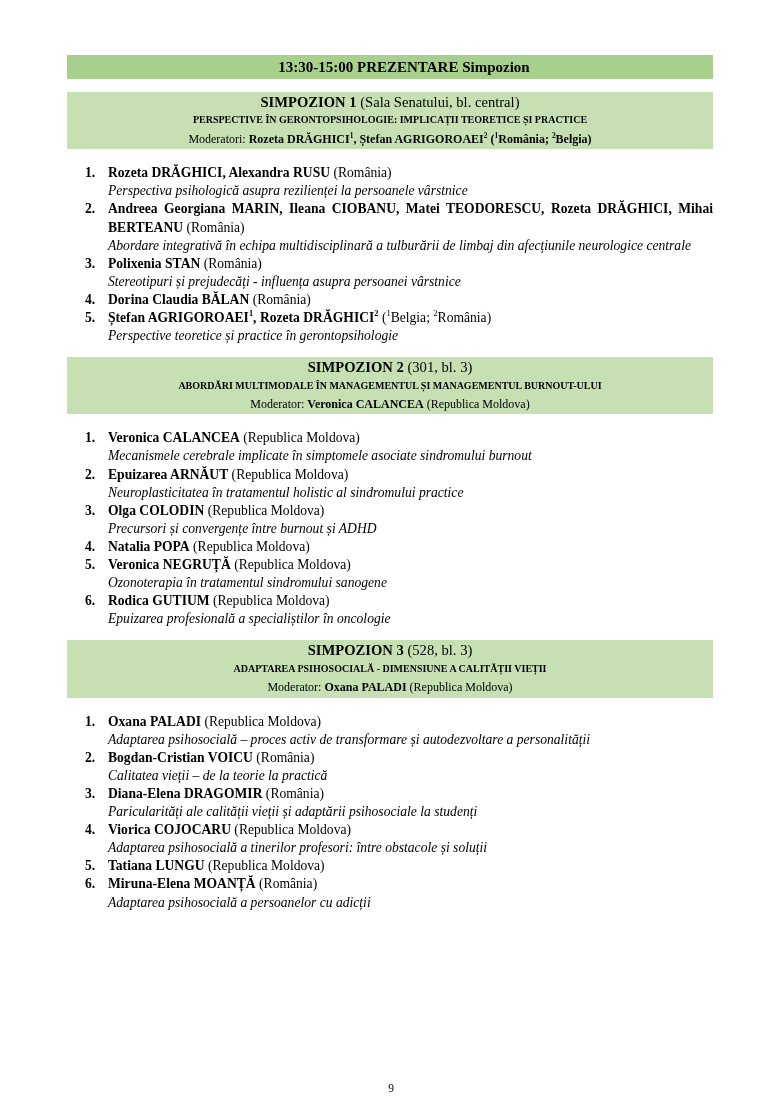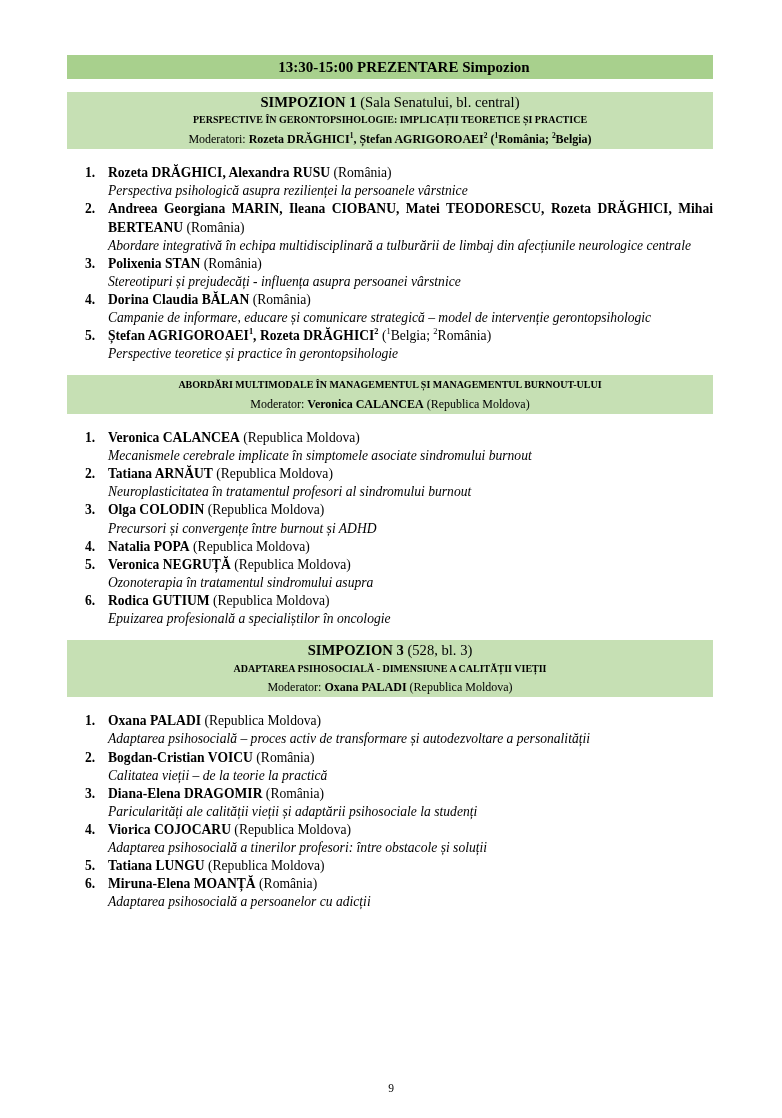--- a/index.html
+++ b/index.html
@@ -100,52 +100,52 @@
             <div class="item">
               <p class="author-line"><span class="num">2.</span><span class="b">Andreea Georgiana MARIN, Ileana CIOBANU, Matei TEODORESCU, Rozeta DRĂGHICI, Mihai BERTEANU</span><span> (România)</span></p>
               <p class="title-line"><span class="i">Abordare integrativă în echipa multidisciplinară a tulburării de limbaj din afecțiunile neurologice centrale</span></p>
             </div>
             <div class="item">
               <p class="author-line"><span class="num">3.</span><span class="b">Polixenia STAN</span><span> (România)</span></p>
               <p class="title-line"><span class="i">Stereotipuri și prejudecăți - influența asupra persoanei vârstnice</span></p>
             </div>
             <div class="item">
               <p class="author-line"><span class="num">4.</span><span class="b">Dorina Claudia BĂLAN</span><span> (România)</span></p>
-              <p class="title-line"><span class="i">Campanie de informare, educare și comunicare strategică – model de intervenție gerontopsihologic</span></p>
             </div>
             <div class="item">
               <p class="author-line"><span class="num">5.</span><span class="b">Ștefan AGRIGOROAEI</span><sup class="b">1</sup><span class="b">, Rozeta DRĂGHICI</span><sup class="b">2</sup><span> (</span><sup>1</sup><span>Belgia; </span><sup>2</sup><span>România)</span></p>
               <p class="title-line"><span class="i">Perspective teoretice și practice în gerontopsihologie</span></p>
             </div>
           </div>
         </section>
         <section class="symposium">
           <div class="section-bar">
+            <p class="bar-line title"><span class="b">SIMPOZION 2</span><span> (301, bl. 3)</span></p>
             <p class="bar-line subtitle"><span class="b">ABORDĂRI MULTIMODALE ÎN MANAGEMENTUL ȘI MANAGEMENTUL BURNOUT-ULUI</span></p>
             <p class="bar-line moderators"><span>Moderator: </span><span class="b">Veronica CALANCEA</span><span> (Republica Moldova)</span></p>
           </div>
           <div class="items">
             <div class="item">
               <p class="author-line"><span class="num">1.</span><span class="b">Veronica CALANCEA</span><span> (Republica Moldova)</span></p>
               <p class="title-line"><span class="i">Mecanismele cerebrale implicate în simptomele asociate sindromului burnout</span></p>
             </div>
             <div class="item">
-              <p class="author-line"><span class="num">2.</span><span class="b">Tatiana ARNĂUT</span><span> (Republica Moldova)</span></p>
-              <p class="title-line"><span class="i">Neuroplasticitatea în tratamentul profesori al sindromului burnout</span></p>
+              <p class="author-line"><span class="num">2.</span><span class="b">Epuizarea ARNĂUT</span><span> (Republica Moldova)</span></p>
+              <p class="title-line"><span class="i">Neuroplasticitatea în tratamentul holistic al sindromului practice</span></p>
             </div>
             <div class="item">
               <p class="author-line"><span class="num">3.</span><span class="b">Olga COLODIN</span><span> (Republica Moldova)</span></p>
               <p class="title-line"><span class="i">Precursori și convergențe între burnout și ADHD</span></p>
             </div>
             <div class="item">
               <p class="author-line"><span class="num">4.</span><span class="b">Natalia POPA</span><span> (Republica Moldova)</span></p>
             </div>
             <div class="item">
               <p class="author-line"><span class="num">5.</span><span class="b">Veronica NEGRUȚĂ</span><span> (Republica Moldova)</span></p>
-              <p class="title-line"><span class="i">Ozonoterapia în tratamentul sindromului asupra</span></p>
+              <p class="title-line"><span class="i">Ozonoterapia în tratamentul sindromului sanogene</span></p>
             </div>
             <div class="item">
               <p class="author-line"><span class="num">6.</span><span class="b">Rodica GUTIUM</span><span> (Republica Moldova)</span></p>
               <p class="title-line"><span class="i">Epuizarea profesională a specialiștilor în oncologie</span></p>
             </div>
           </div>
         </section>
         <section class="symposium">
           <div class="section-bar">
             <p class="bar-line title"><span class="b">SIMPOZION 3</span><span> (528, bl. 3)</span></p>

